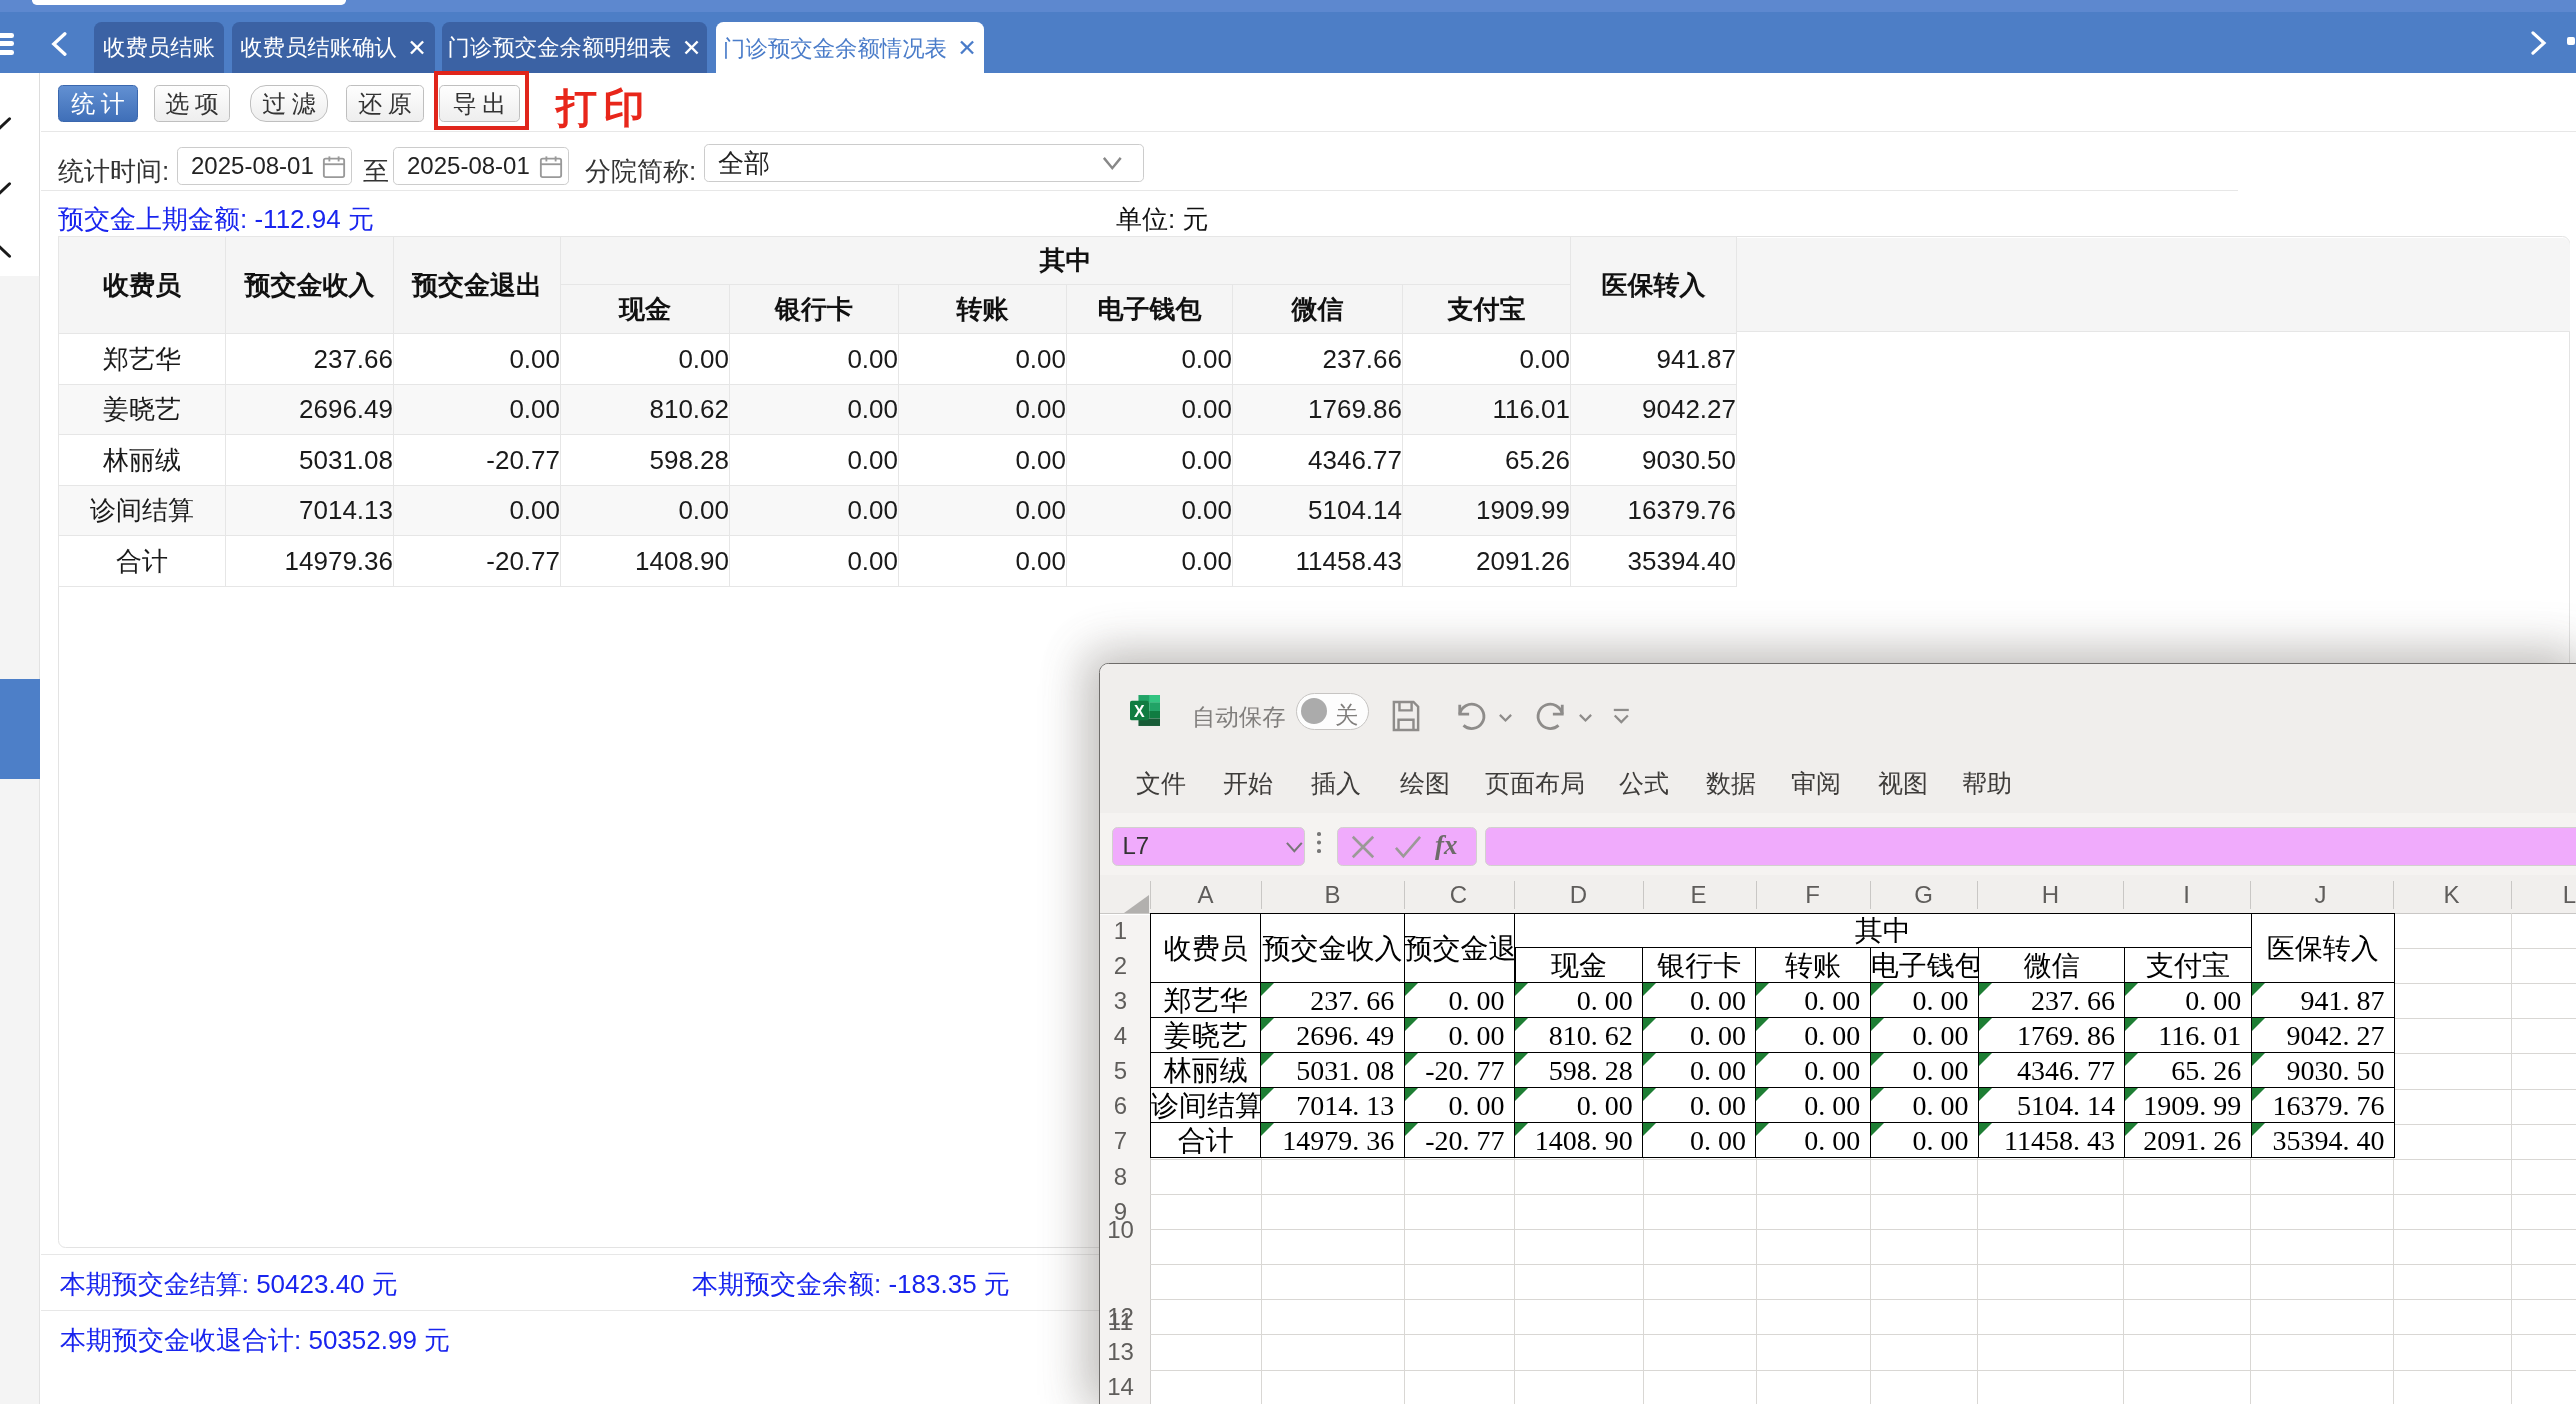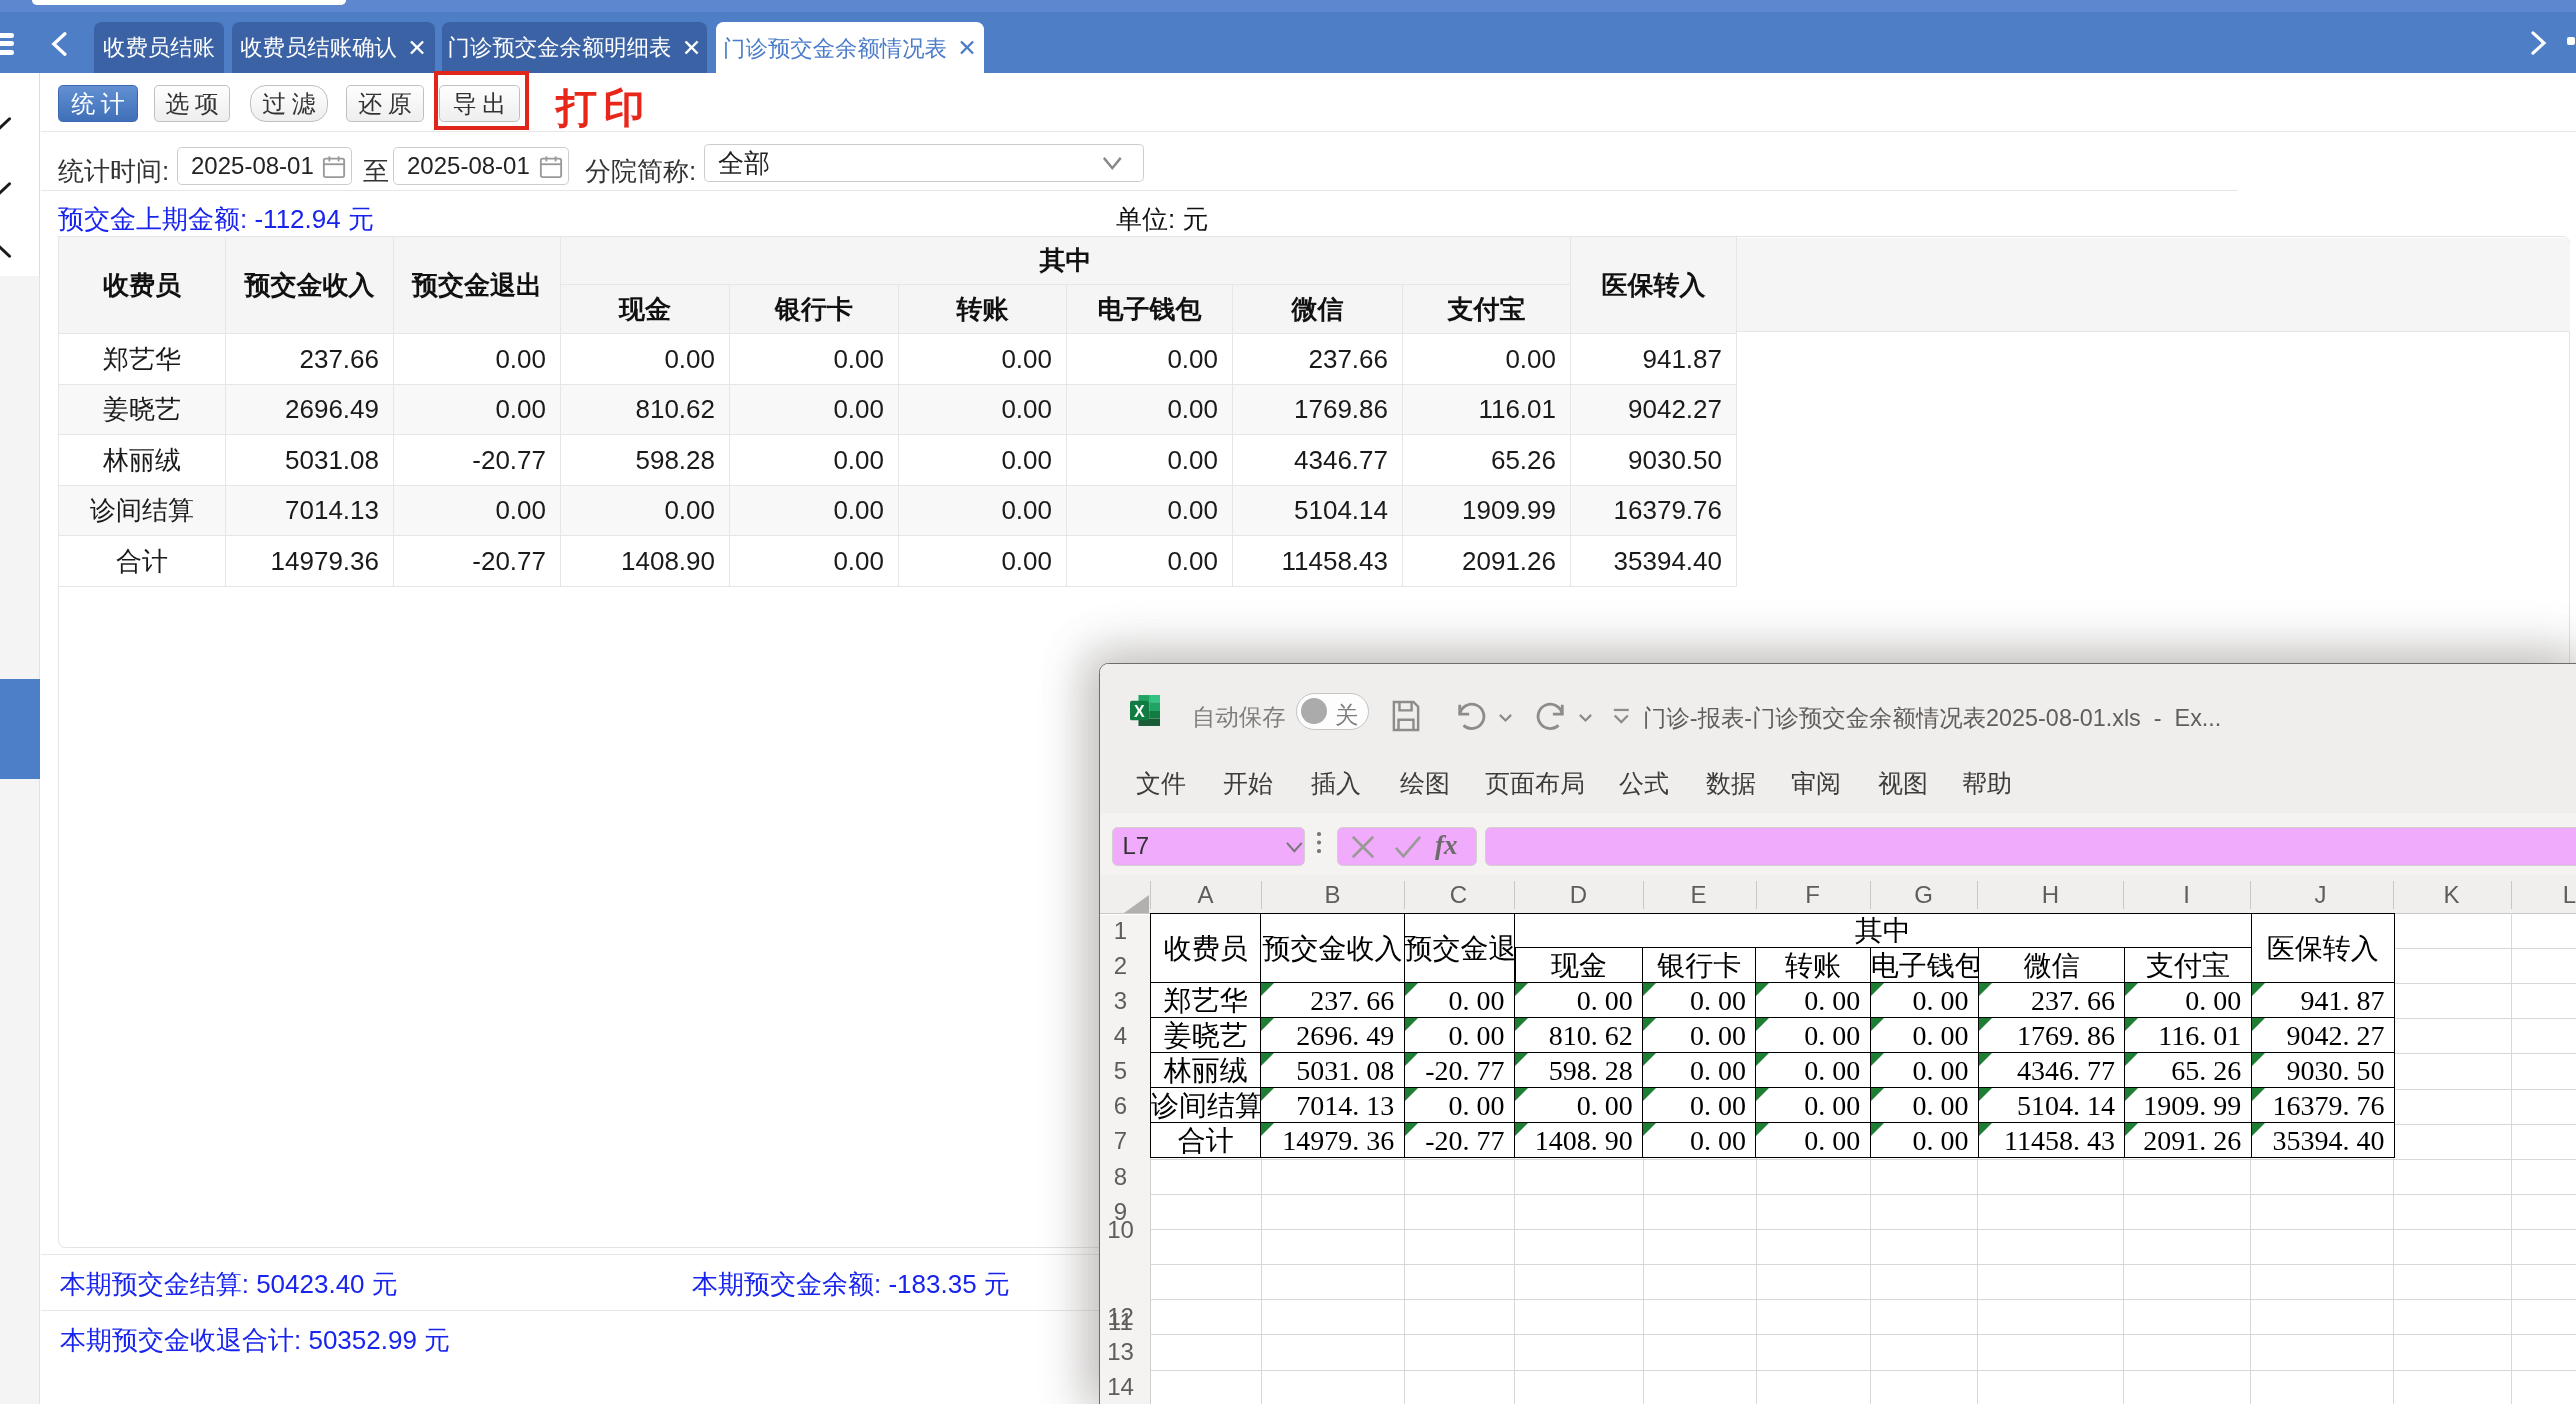--- a/index.html
+++ b/index.html
@@ -33,21 +33,21 @@
 .flabel{top:20.6px;}
 #selbox{left:663px;top:11.2px;width:440px;height:38px;}
 
 .bluetext{color:#1824ee;font-size:26px;white-space:nowrap;}
 
 #panel{left:58px;top:236px;width:2512px;height:1012px;border:1.9px solid #e3e3e3;border-radius:7.5px;box-sizing:border-box;background:#fff;}
 #hdrext{left:59px;top:238px;width:2511px;height:94px;background:#f5f5f5;border-bottom:1.9px solid #e6e6e6;box-sizing:border-box;border-radius:0 7.5px 0 0;}
 table.main{border-collapse:collapse;table-layout:fixed;font-size:26px;color:#1a1a1a;}
 table.main td,table.main th{border:0.9px solid #e6e6e6;padding:0;overflow:hidden;white-space:nowrap;}
 table.main th{background:#f5f5f5;font-weight:bold;color:#111;}
-table.main td.num{text-align:right;padding-right:14px;}
+table.main td.num{text-align:right;}
 table.main td.name{text-align:center;}
 table.main tr.alt td{background:#f8f8f8;}
 
 #bl1{left:41px;top:1254px;width:2535px;height:57px;border-top:1.9px solid #e7e7e7;border-bottom:1.9px solid #e7e7e7;box-sizing:border-box;}
 
 #sidebar{left:0;top:73px;width:40px;height:1332px;background:#f4f4f4;border-right:0.9px solid #e2e2e2;box-sizing:border-box;}
 #sbwhite{left:0;top:73px;width:39px;height:203px;background:#fff;border-right:0.9px solid #ddd;}
 #sbblue{left:0;top:679px;width:40px;height:100px;background:#4d7fc8;}
 .chev{left:-12px;width:24px;height:13px;}
 
@@ -290,21 +290,20 @@
     <path d="M30 4 v10 h-10" fill="none" stroke="#8e8c8a" stroke-width="3"></path>
     <path d="M30 14 a 13 13 0 1 0 -4 12" fill="none" stroke="#8e8c8a" stroke-width="3"></path>
   </svg>
   <svg class="abs" style="left:478px;top:49px;width:15px;height:10.3px;" viewBox="0 0 16 11">
       <path d="M2 2 l6 6 l6 -6" stroke="#8e8c8a" stroke-width="2.4" fill="none"></path>
     </svg>
   <svg class="abs" style="left:511px;top:44px;width:20.6px;height:17px;" viewBox="0 0 22 18">
     <line x1="3" y1="2" x2="19" y2="2" stroke="#8e8c8a" stroke-width="2.4"></line>
     <path d="M4 8 l7 7 l7 -7" stroke="#8e8c8a" stroke-width="2.4" fill="none"></path>
   </svg>
-  <div class="abs" style="left:543px;top:38px;font-size:23.4px;color:#605d5a;white-space:nowrap;">门诊-报表-门诊预交金余额情况表2025-08-01.xls&nbsp; -&nbsp; Ex...</div>
 
   <div class="abs xlmenu" style="left:36px;">文件</div>
   <div class="abs xlmenu" style="left:123px;">开始</div>
   <div class="abs xlmenu" style="left:211px;">插入</div>
   <div class="abs xlmenu" style="left:300px;">绘图</div>
   <div class="abs xlmenu" style="left:385px;">页面布局</div>
   <div class="abs xlmenu" style="left:519px;">公式</div>
   <div class="abs xlmenu" style="left:606px;">数据</div>
   <div class="abs xlmenu" style="left:691px;">审阅</div>
   <div class="abs xlmenu" style="left:778px;">视图</div>

